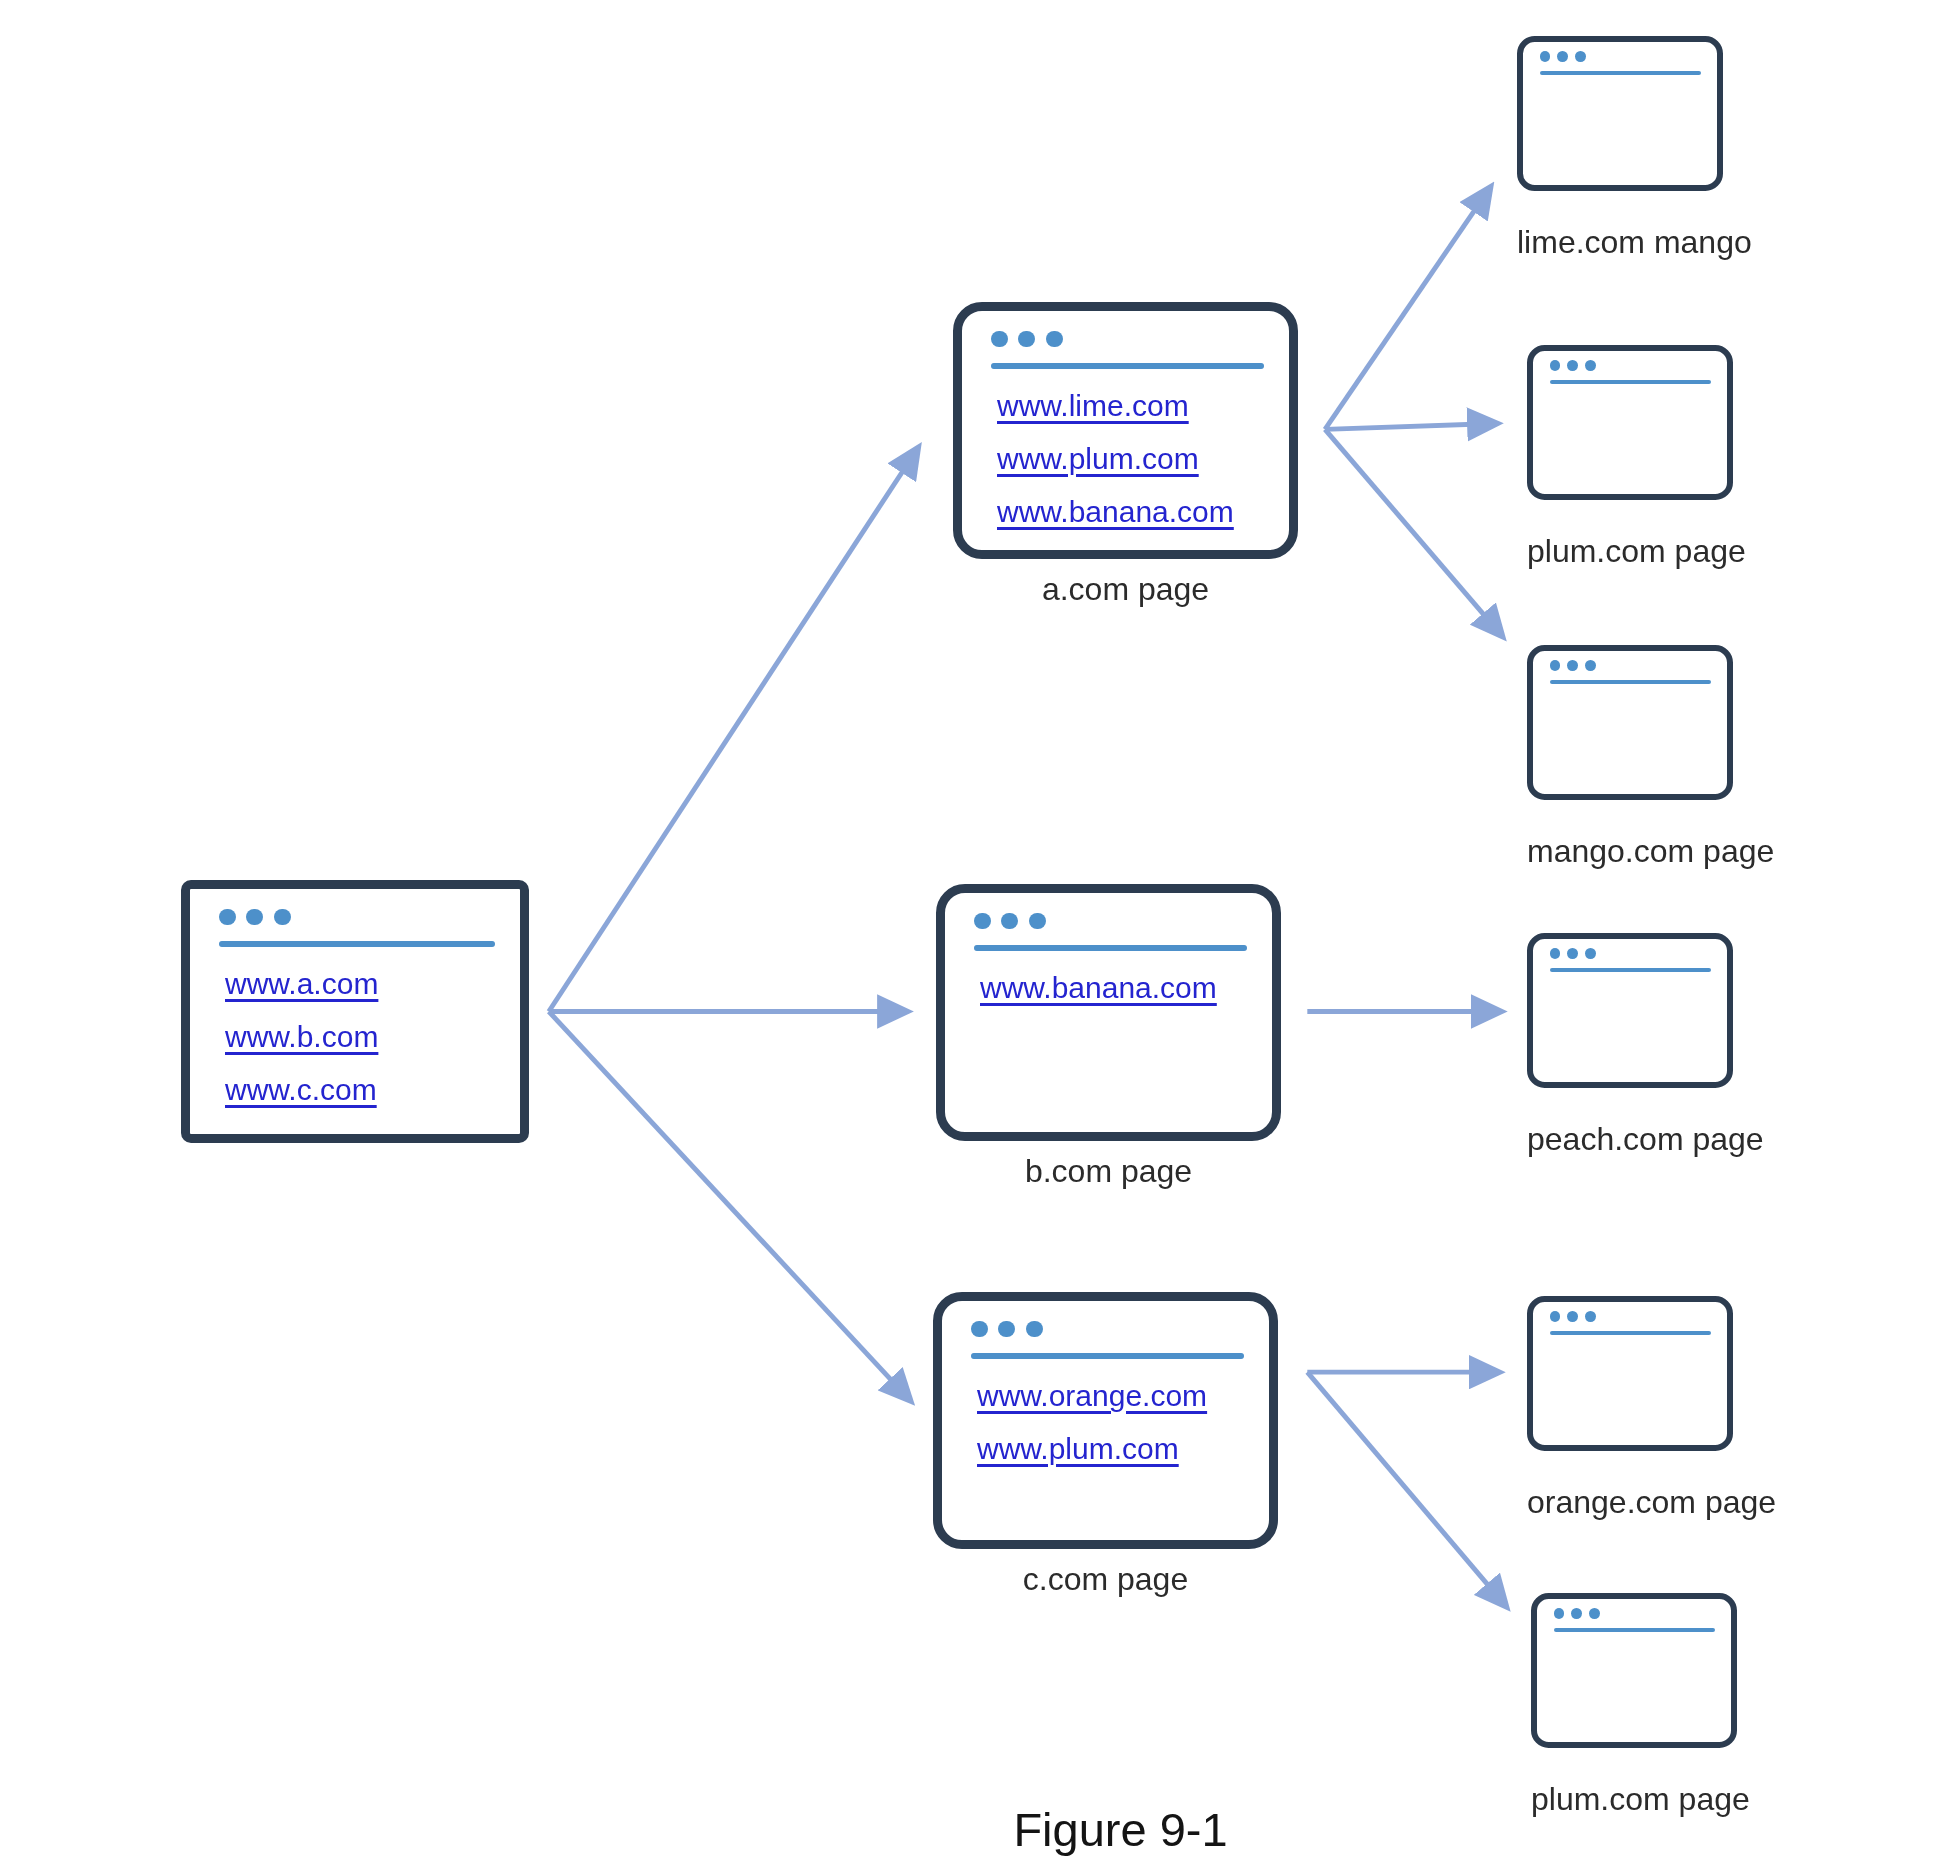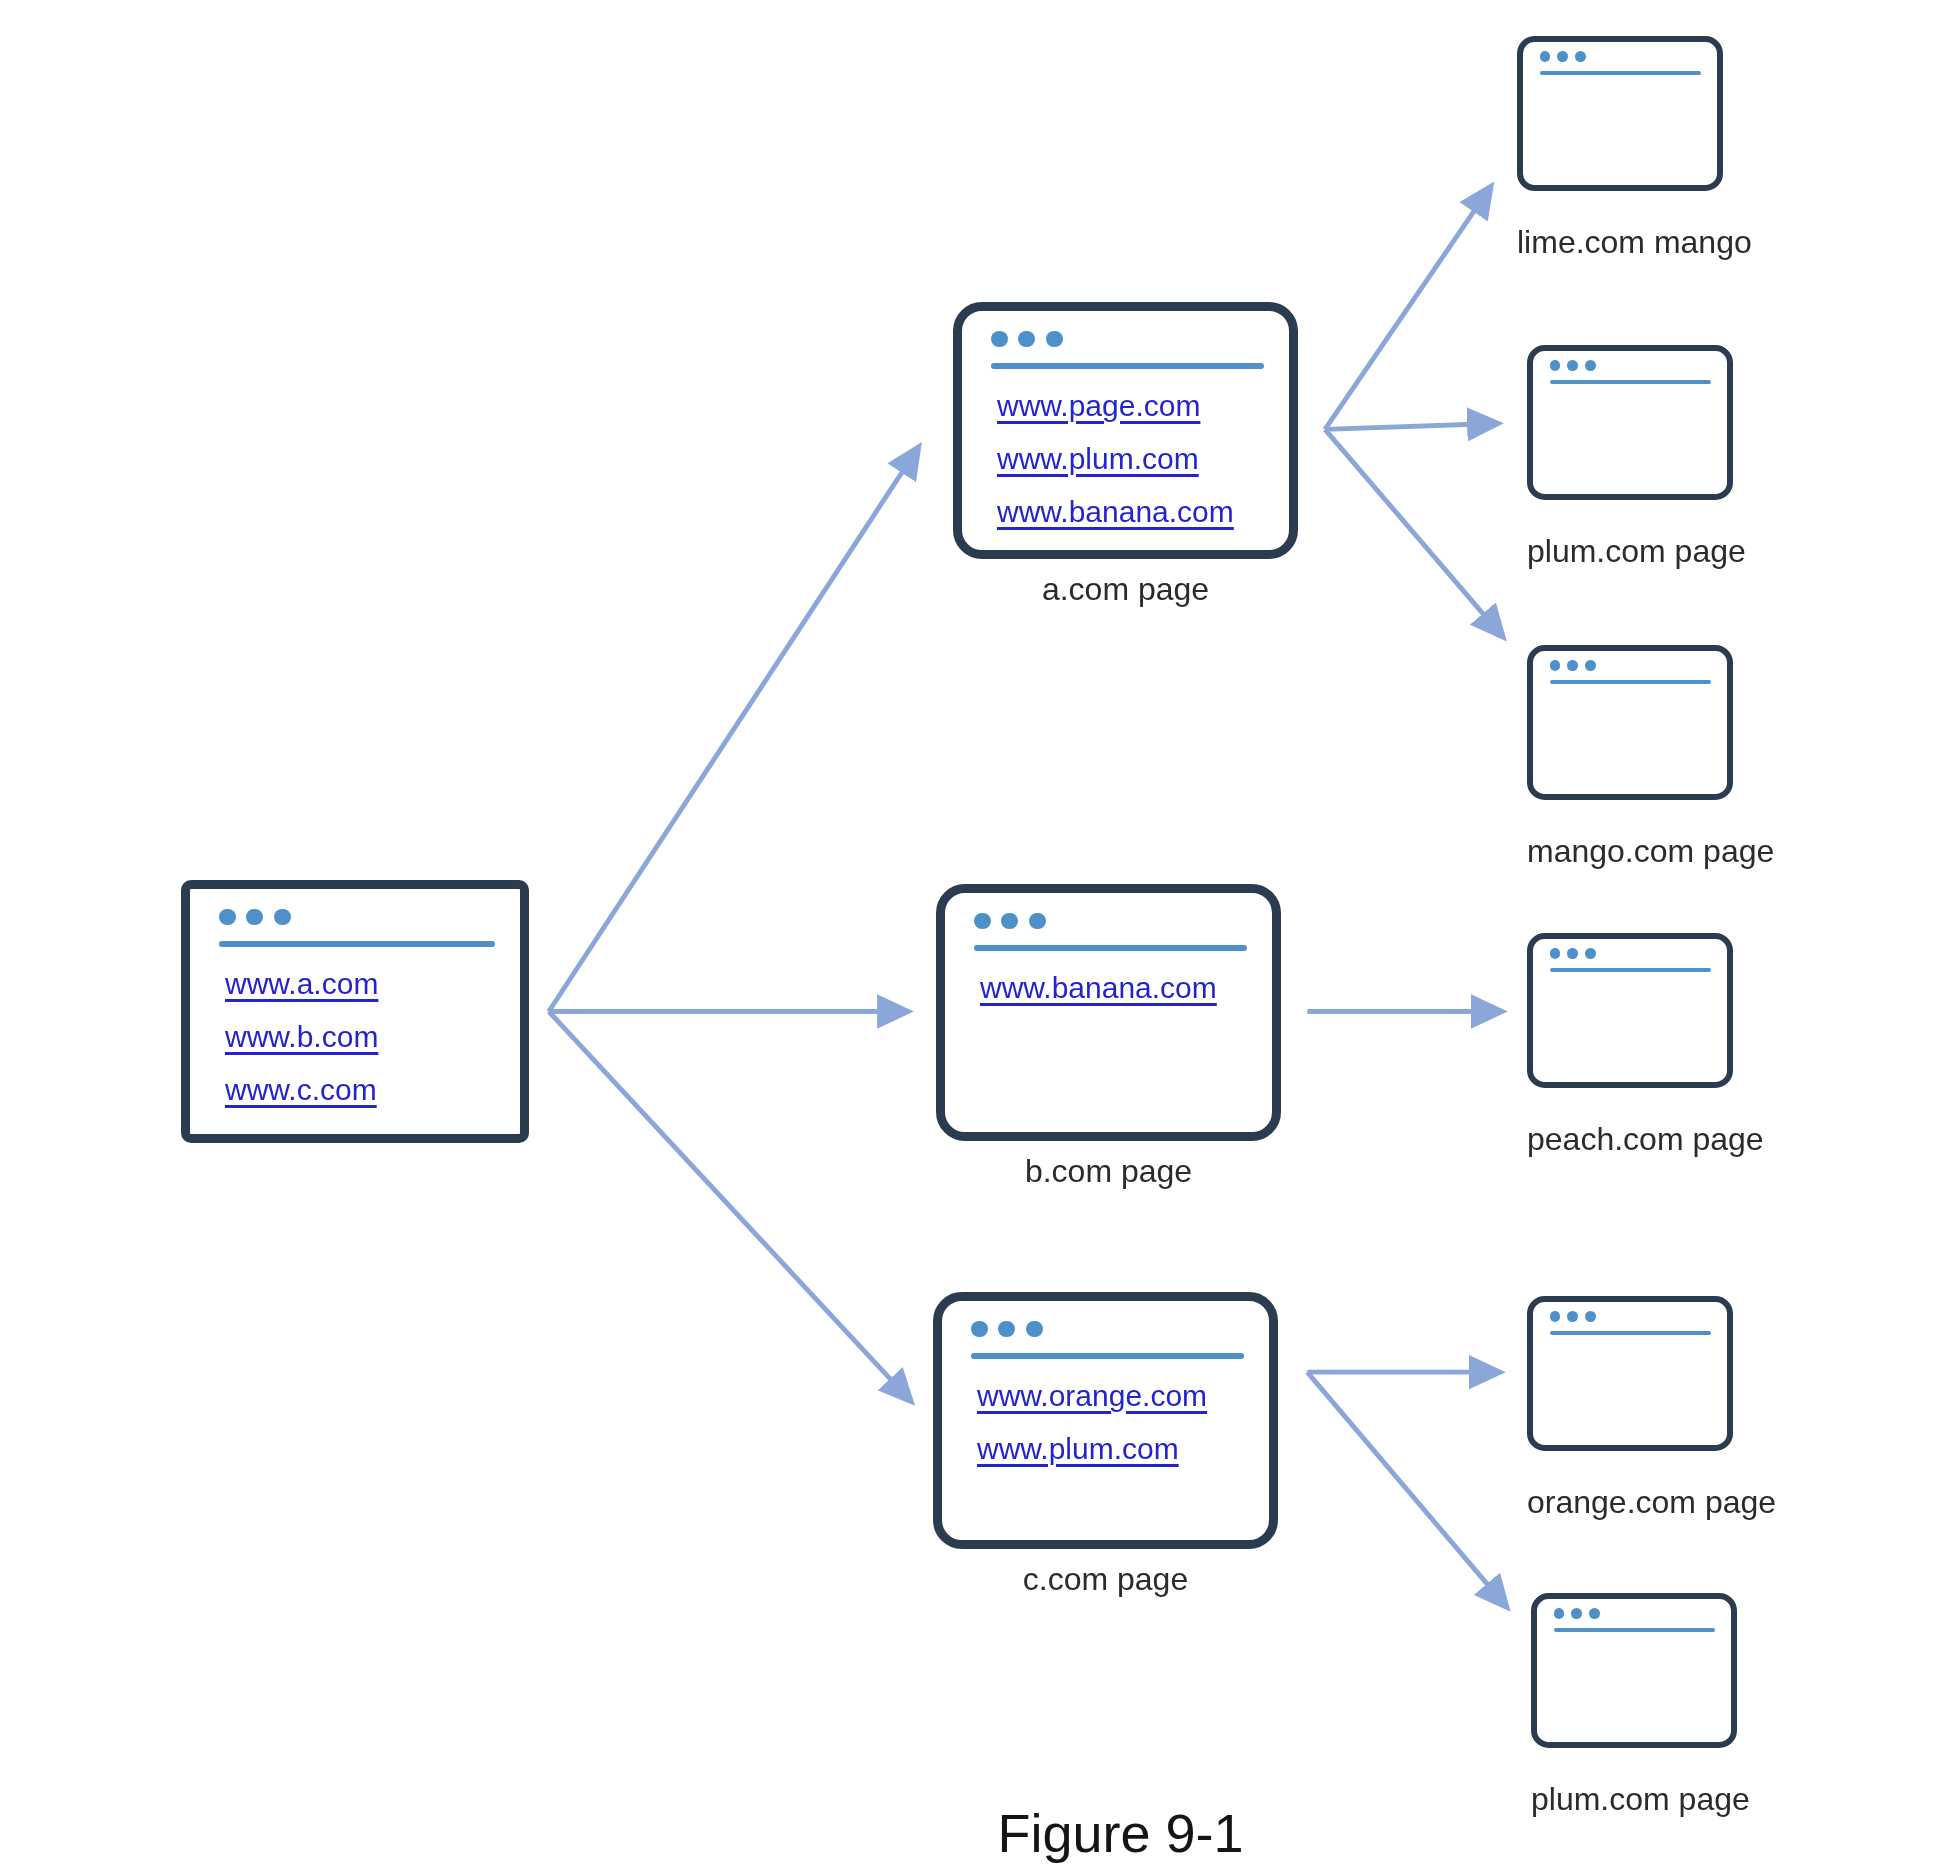--- a/index.html
+++ b/index.html
@@ -40,21 +40,21 @@
   #w-b      { left: 936px;  top: 884px;  width: 345px; }
   #w-c      { left: 933px;  top: 1292px; width: 345px; }
   #w-lime   { left: 1517px; top: 36px;   width: 206px; }
   #w-peach  { left: 1527px; top: 345px;  width: 206px; }
   #w-mango  { left: 1527px; top: 645px;  width: 206px; }
   #w-banana { left: 1527px; top: 933px;  width: 206px; }
   #w-orange { left: 1527px; top: 1296px; width: 206px; }
   #w-plum   { left: 1531px; top: 1593px; width: 206px; }
 
   .figure-caption { position: absolute; left: 905px; top: 1802px; width: 431px;
-                    text-align: center; font-size: 54px; color: #141414; }
+                    text-align: center; font-size: 47px; color: #141414; }
 </style>
 </head>
 <body>
 
 <div id="canvas">
 
   <svg id="arrow-layer" viewBox="0 0 2000 1913" xmlns="http://www.w3.org/2000/svg">
     <defs>
       <marker id="ah" markerWidth="7.5" markerHeight="7" refX="5.8" refY="3.5" orient="auto">
         <path d="M0,0 L7.5,3.5 L0,7 Z" fill="#8ba6d8"></path>
@@ -95,21 +95,21 @@
     <div class="win win--lg">
       <div class="chrome-lg">
         <div class="dots">
           <span class="dot"></span>
           <span class="dot"></span>
           <span class="dot"></span>
         </div>
         <div class="bar"></div>
       </div>
       <div class="links">
-        <span class="link">www.page.com</span>
+        <span class="link">www.lime.com</span>
         <span class="link">www.plum.com</span>
         <span class="link">www.banana.com</span>
       </div>
     </div>
     <div class="win-label">a.com page</div>
   </div>
 
   <div class="win-wrap" id="w-b">
     <div class="win win--lg">
       <div class="chrome-lg">

